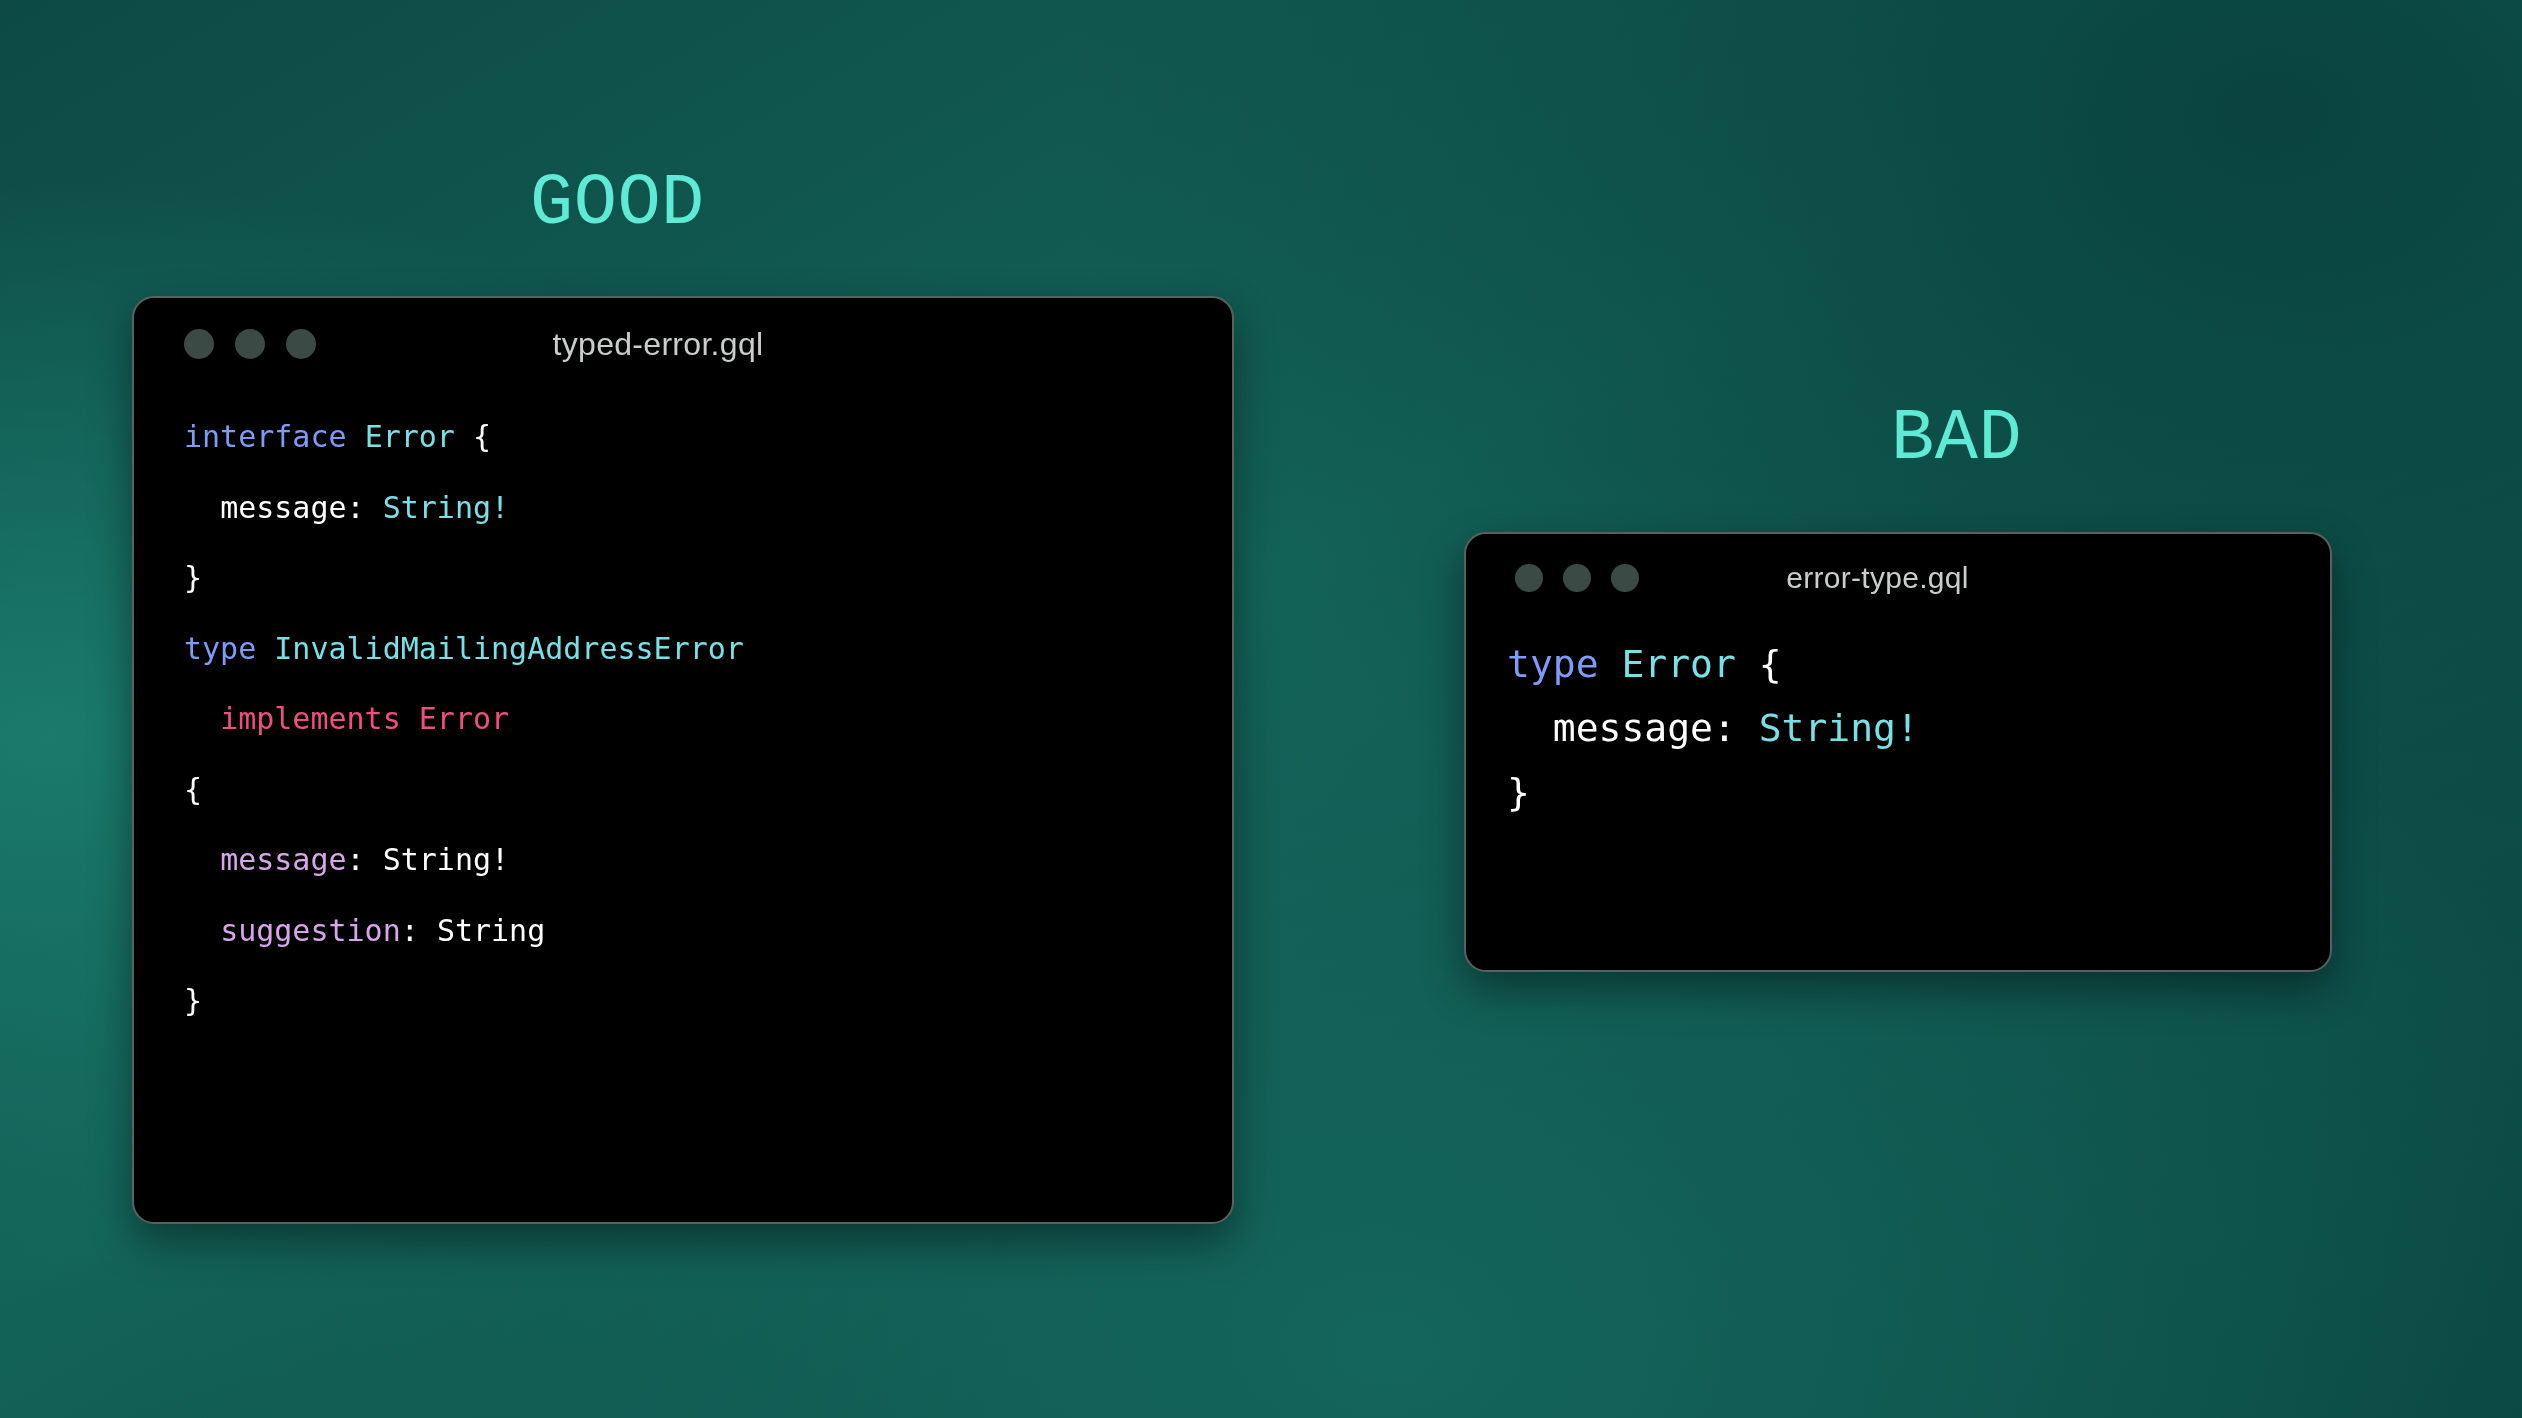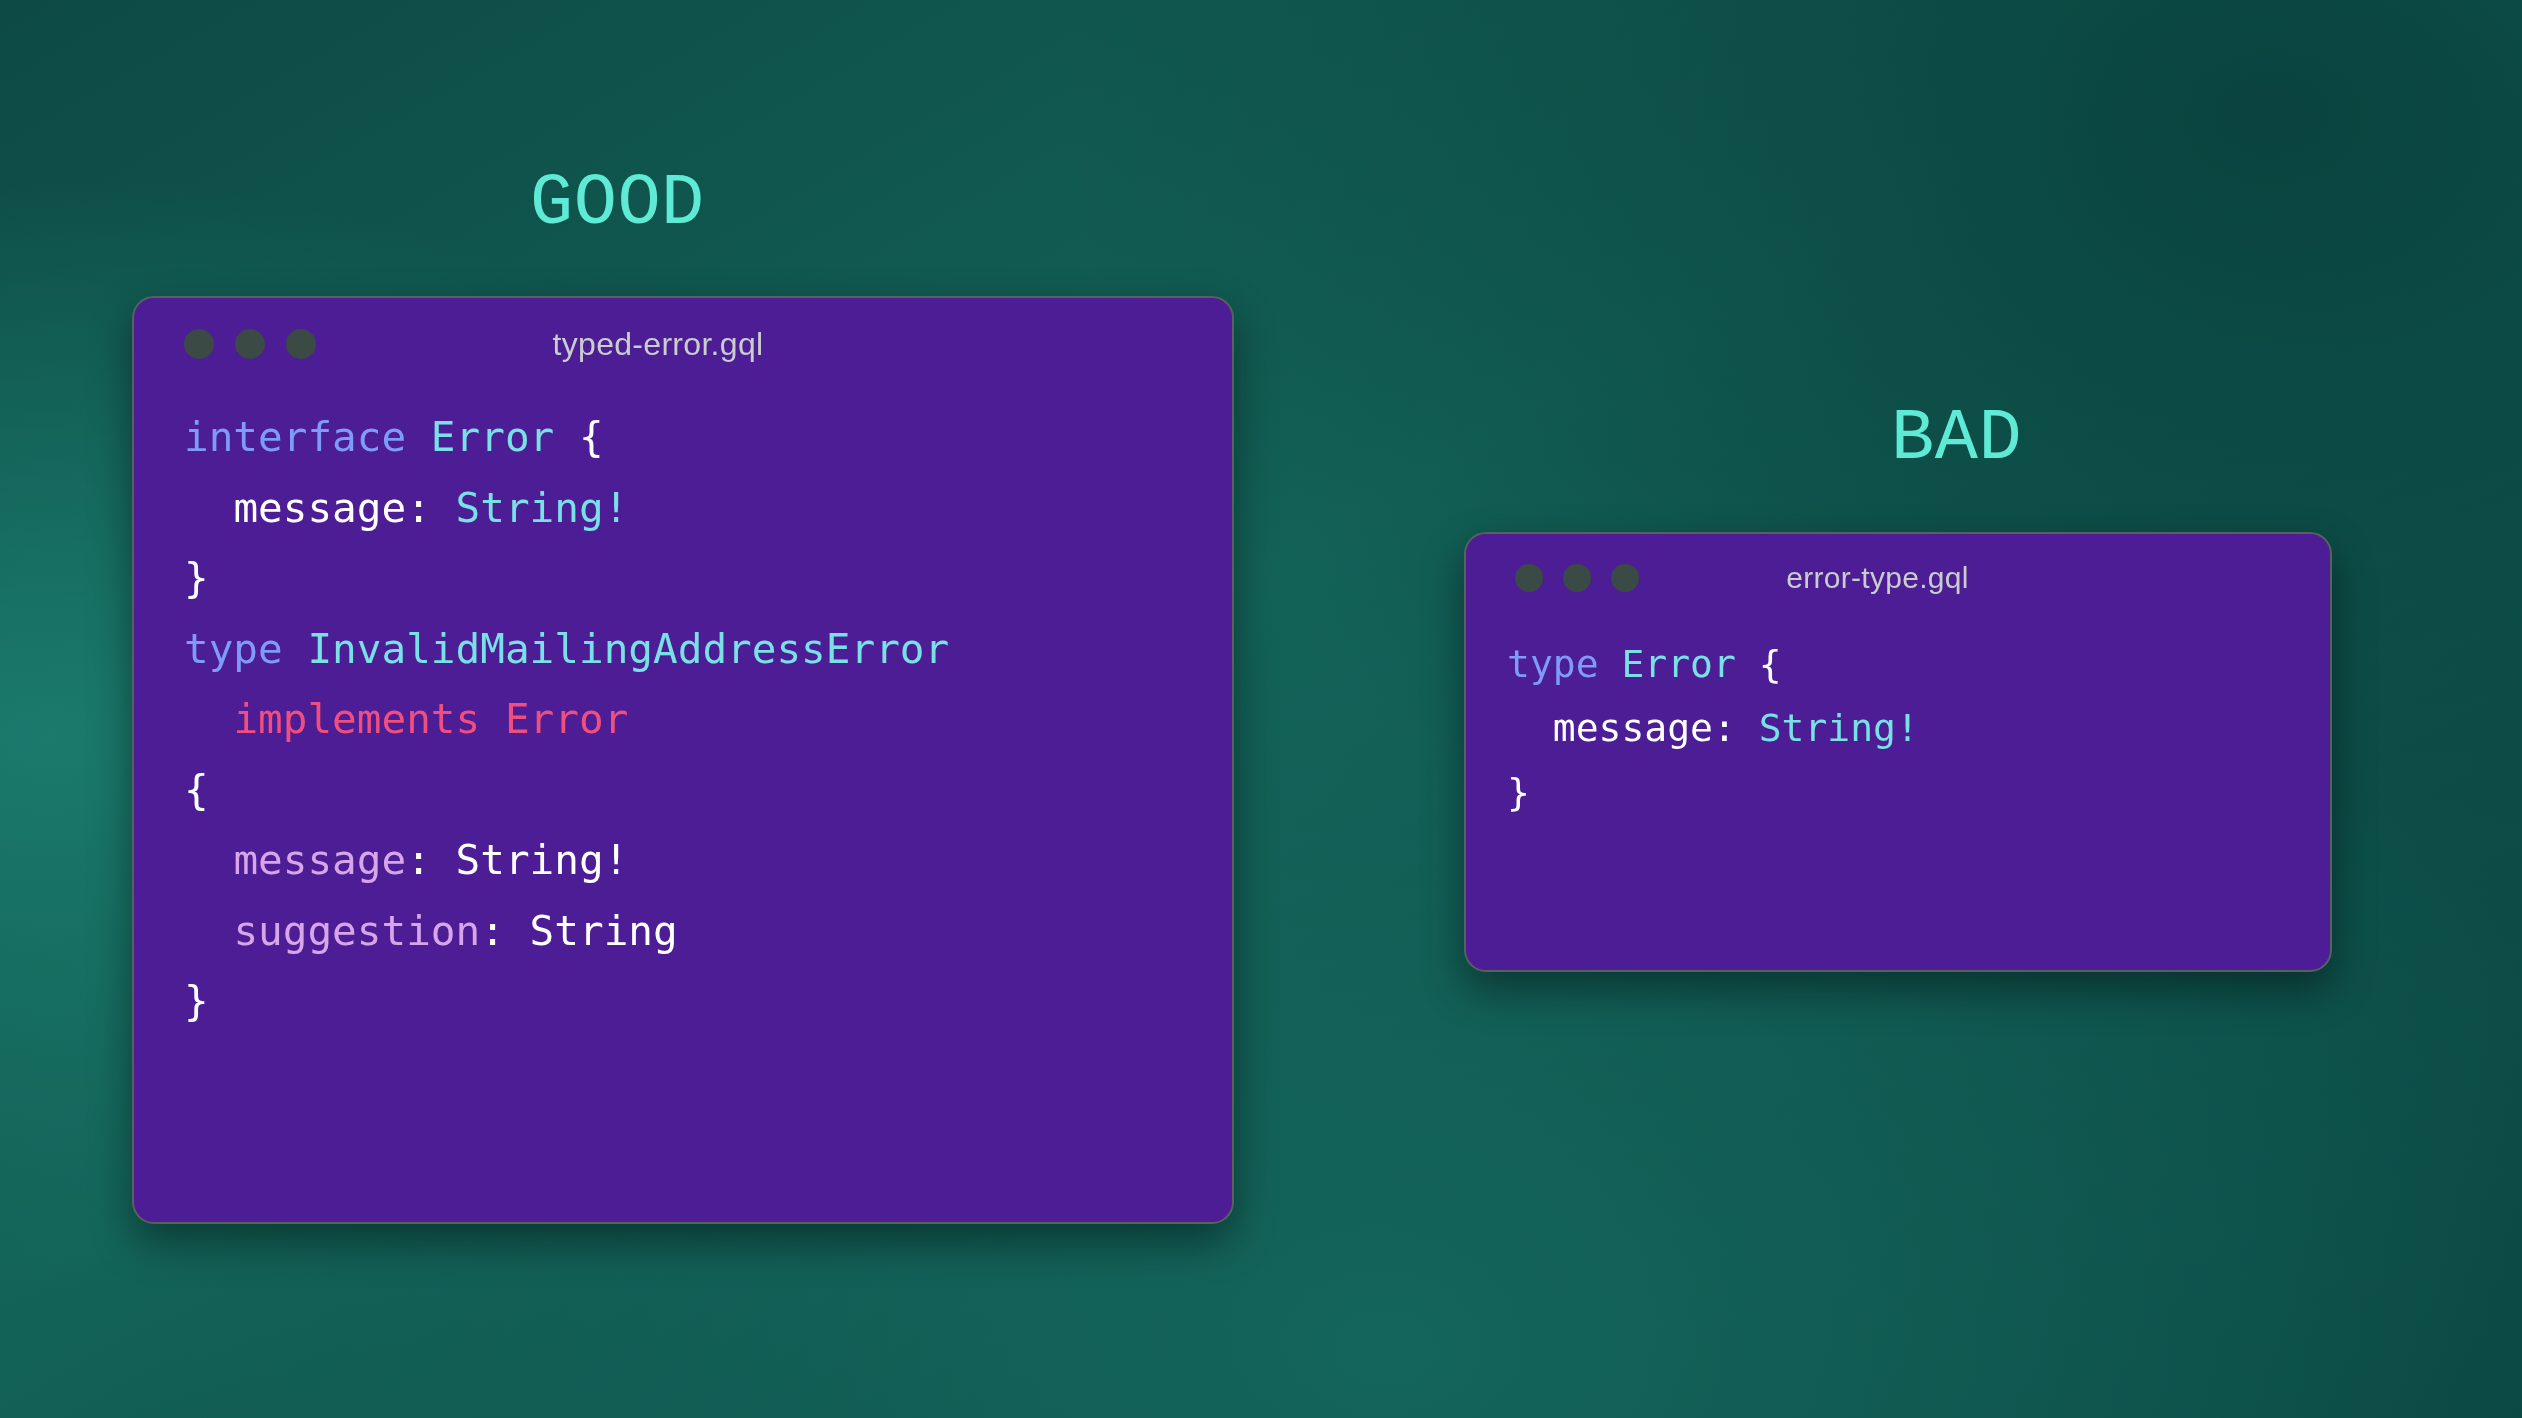--- a/index.html
+++ b/index.html
@@ -31,21 +31,21 @@
     letter-spacing: 0.5px;
     white-space: nowrap;
     font-family: Liberation Mono, monospace;
   }
   .heading.good { left: 530px; top: 163px; font-size: 72px; }
   .heading.bad  { left: 1880px; top: 398px; font-size: 72px; margin-left: 11px; }
 
   
   .window {
     position: absolute;
-    background: #4c1d95;
+    background: #000000;
     border: 2px solid #57625e;
     border-radius: 22px;
     box-shadow: 0 18px 42px rgba(0,0,0,0.42);
     overflow: hidden;
   }
   .window.good { left: 132px; top: 296px; width: 1102px; height: 928px; }
   .window.bad  { left: 1464px; top: 532px; width: 868px; height: 440px; }
 
   .titlebar {
     position: relative;
@@ -81,21 +81,21 @@
   .window.bad  .filename { font-size: 30px; padding-right: 41px; }
 
   
   .code {
     font-family: "DejaVu Sans Mono", monospace;
     white-space: pre;
     color: #ffffff;
   }
   .window.good .code {
     padding: 12px 12px 0 50px;
-    font-size: 41px;
+    font-size: 30px;
     line-height: 70.5px;
   }
   .window.bad .code {
     padding: 10px 0 0 41px;
     font-size: 38px;
     line-height: 64px;
   }
 
   .tok-kw     { color: #7e9cf7; }
   .tok-type   { color: #79e0e6; }

